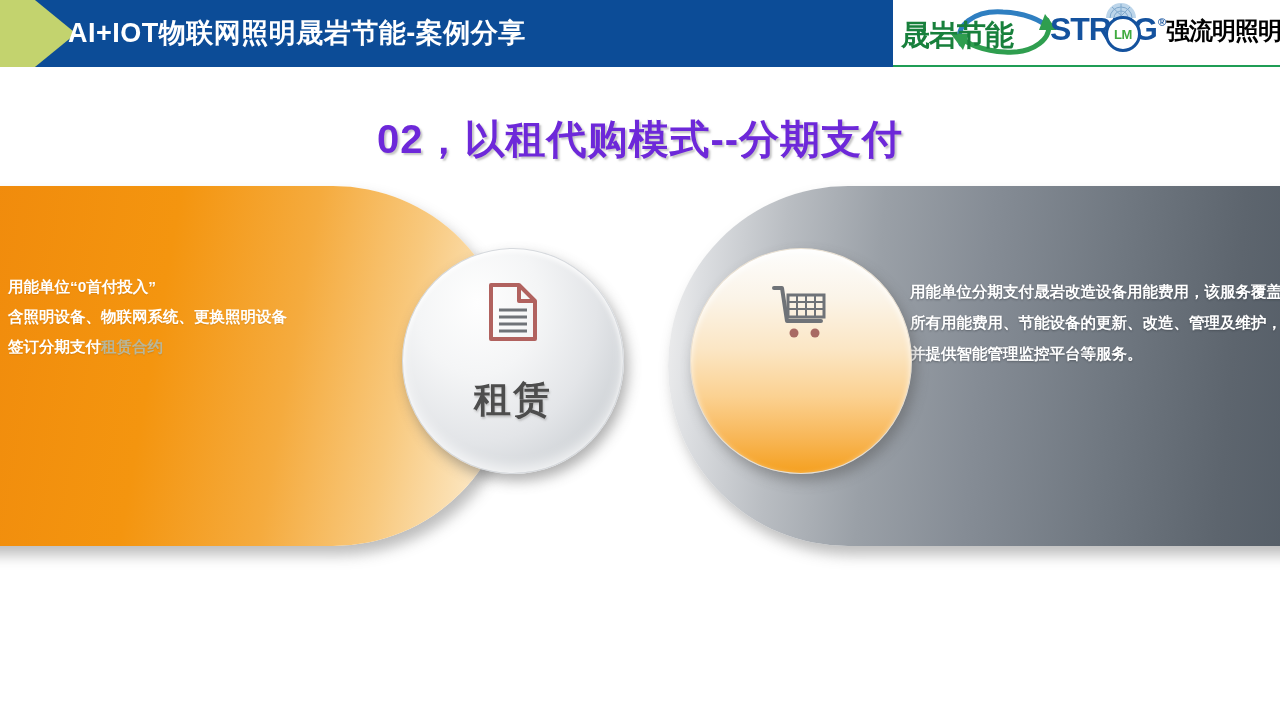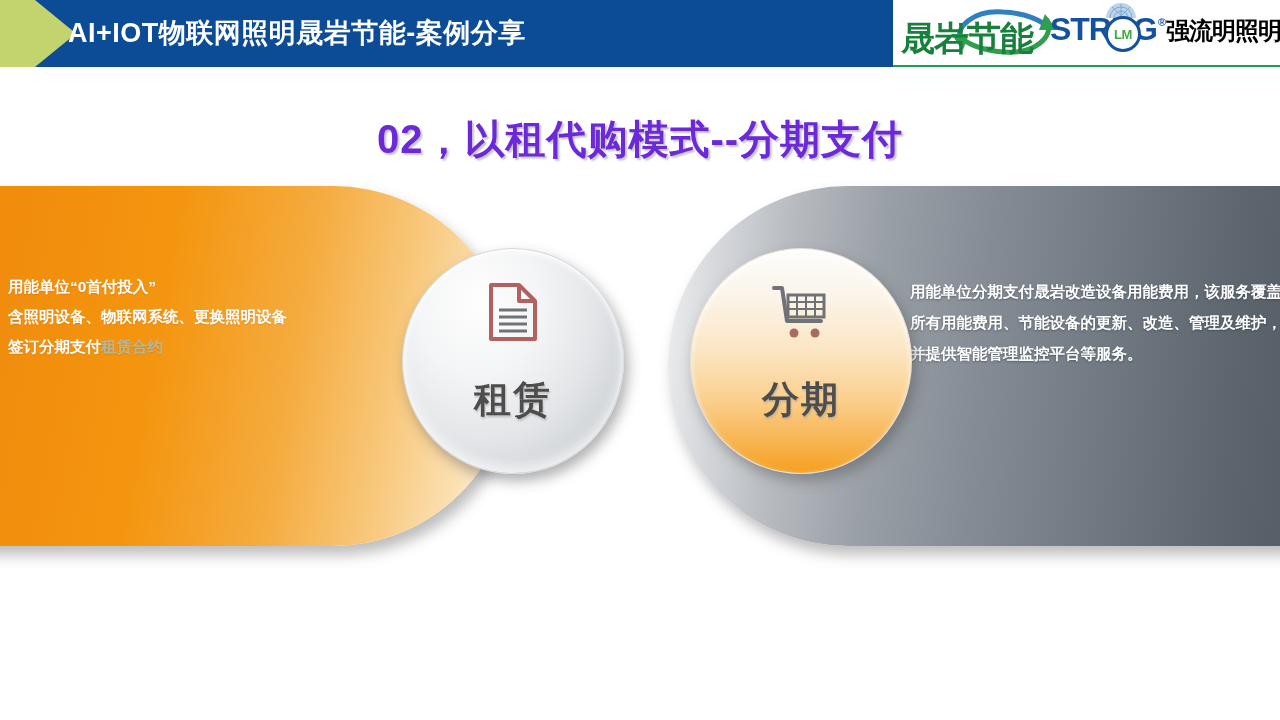--- a/index.html
+++ b/index.html
@@ -76,21 +76,21 @@
   #logo-swoosh {
     position: absolute;
     left: 48px; top: 2px;
     width: 110px; height: 56px;
     pointer-events: none;
   }
   #logo-brand-text {
     position: absolute;
     left: 0; top: 14px;
     width: 176px;
-    font-size: 34px;
+    font-size: 29px;
     font-weight: bold;
     color: #18803c;
     letter-spacing: -1px;
     z-index: 2;
     white-space: nowrap;
   }
   #logo-strong-wrap {
     position: relative;
     margin-left: 2px;
     display: flex;
@@ -354,16 +354,15 @@
         <rect x="17" y="12" width="36" height="22" fill="none" stroke="#6f7378" stroke-width="3"></rect>
         <line x1="26" y1="12" x2="26" y2="34" stroke="#6f7378" stroke-width="2"></line>
         <line x1="35" y1="12" x2="35" y2="34" stroke="#6f7378" stroke-width="2"></line>
         <line x1="44" y1="12" x2="44" y2="34" stroke="#6f7378" stroke-width="2"></line>
         <line x1="17" y1="19" x2="53" y2="19" stroke="#6f7378" stroke-width="2"></line>
         <line x1="17" y1="26" x2="53" y2="26" stroke="#6f7378" stroke-width="2"></line>
         <circle cx="23" cy="50" r="4.5" fill="#a86a63"></circle>
         <circle cx="44" cy="50" r="4.5" fill="#a86a63"></circle>
       </svg>
     </div>
-    <div class="circle-label">分期</div>
   </div>
 
 </div>
 
 </body></html>

